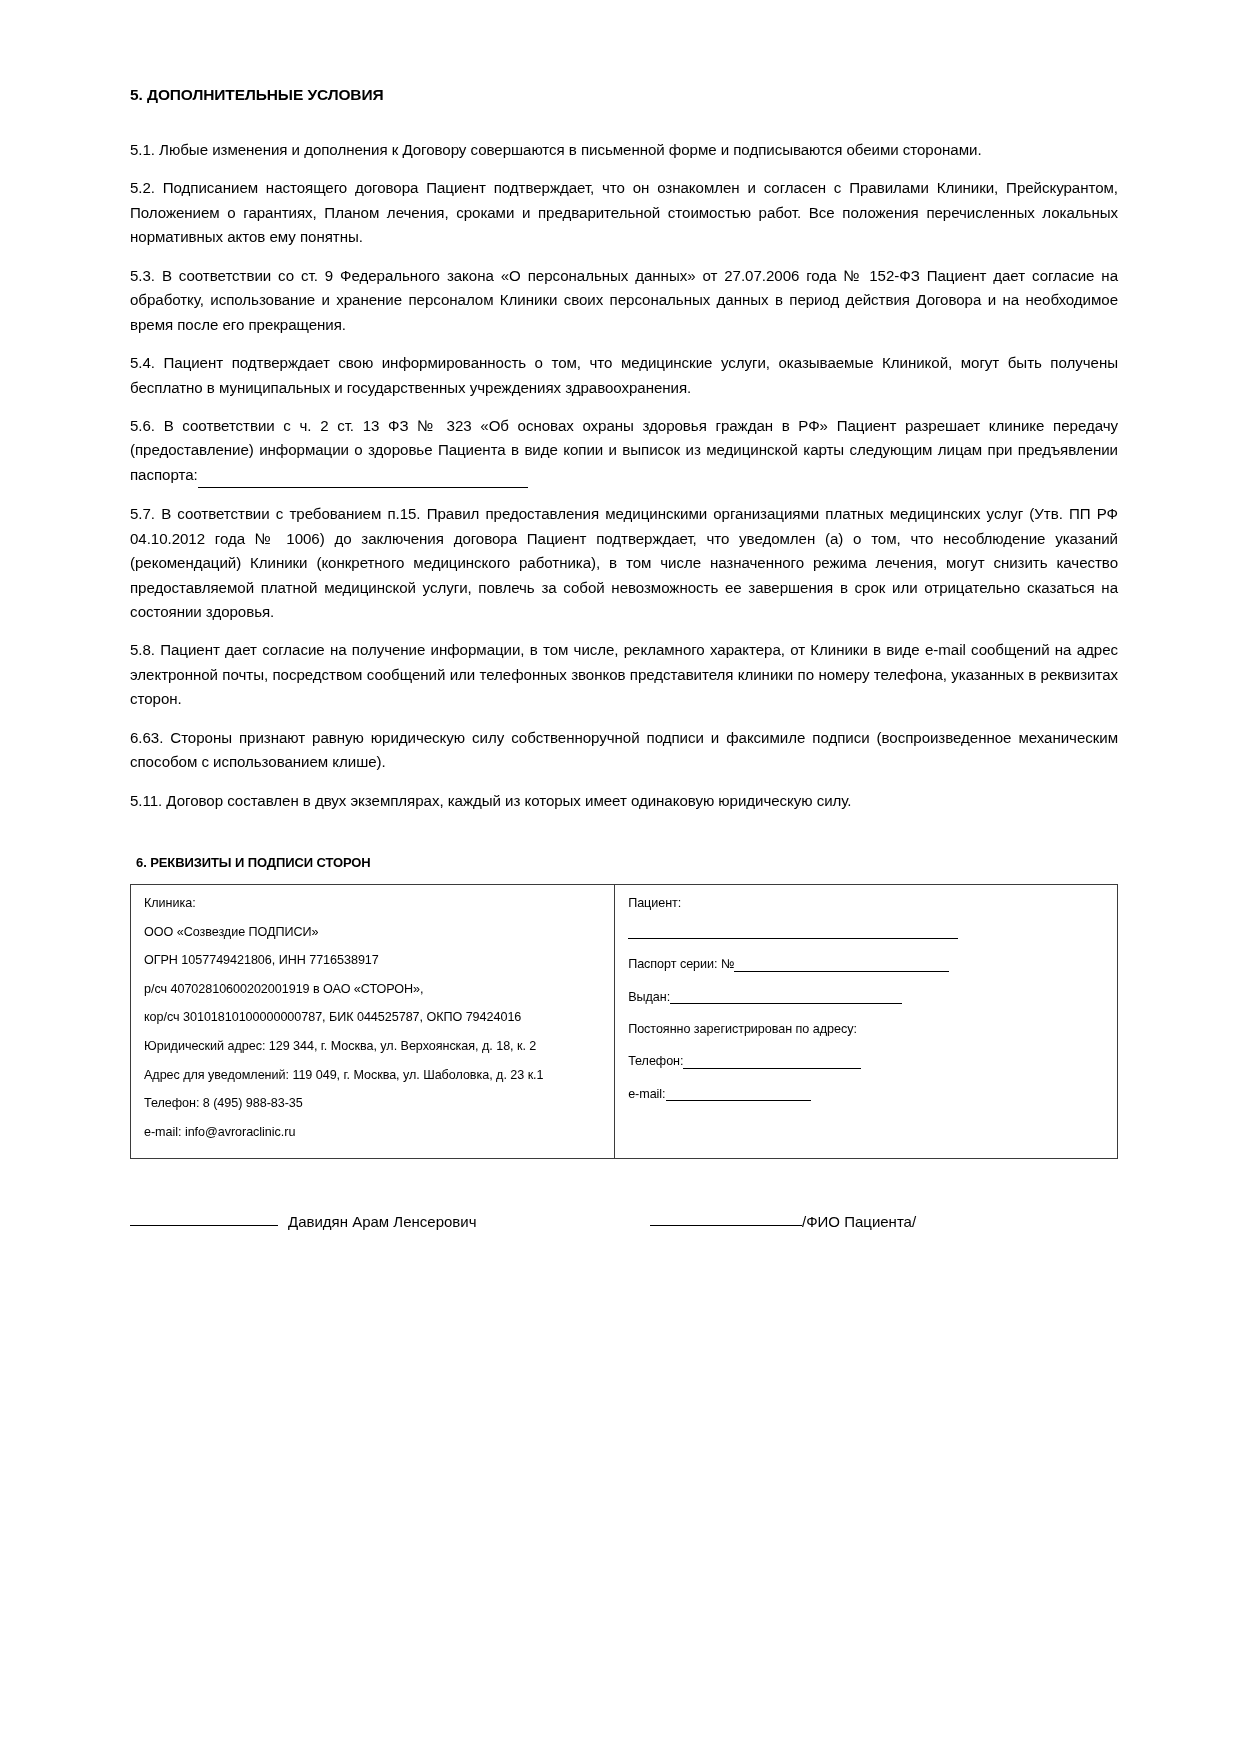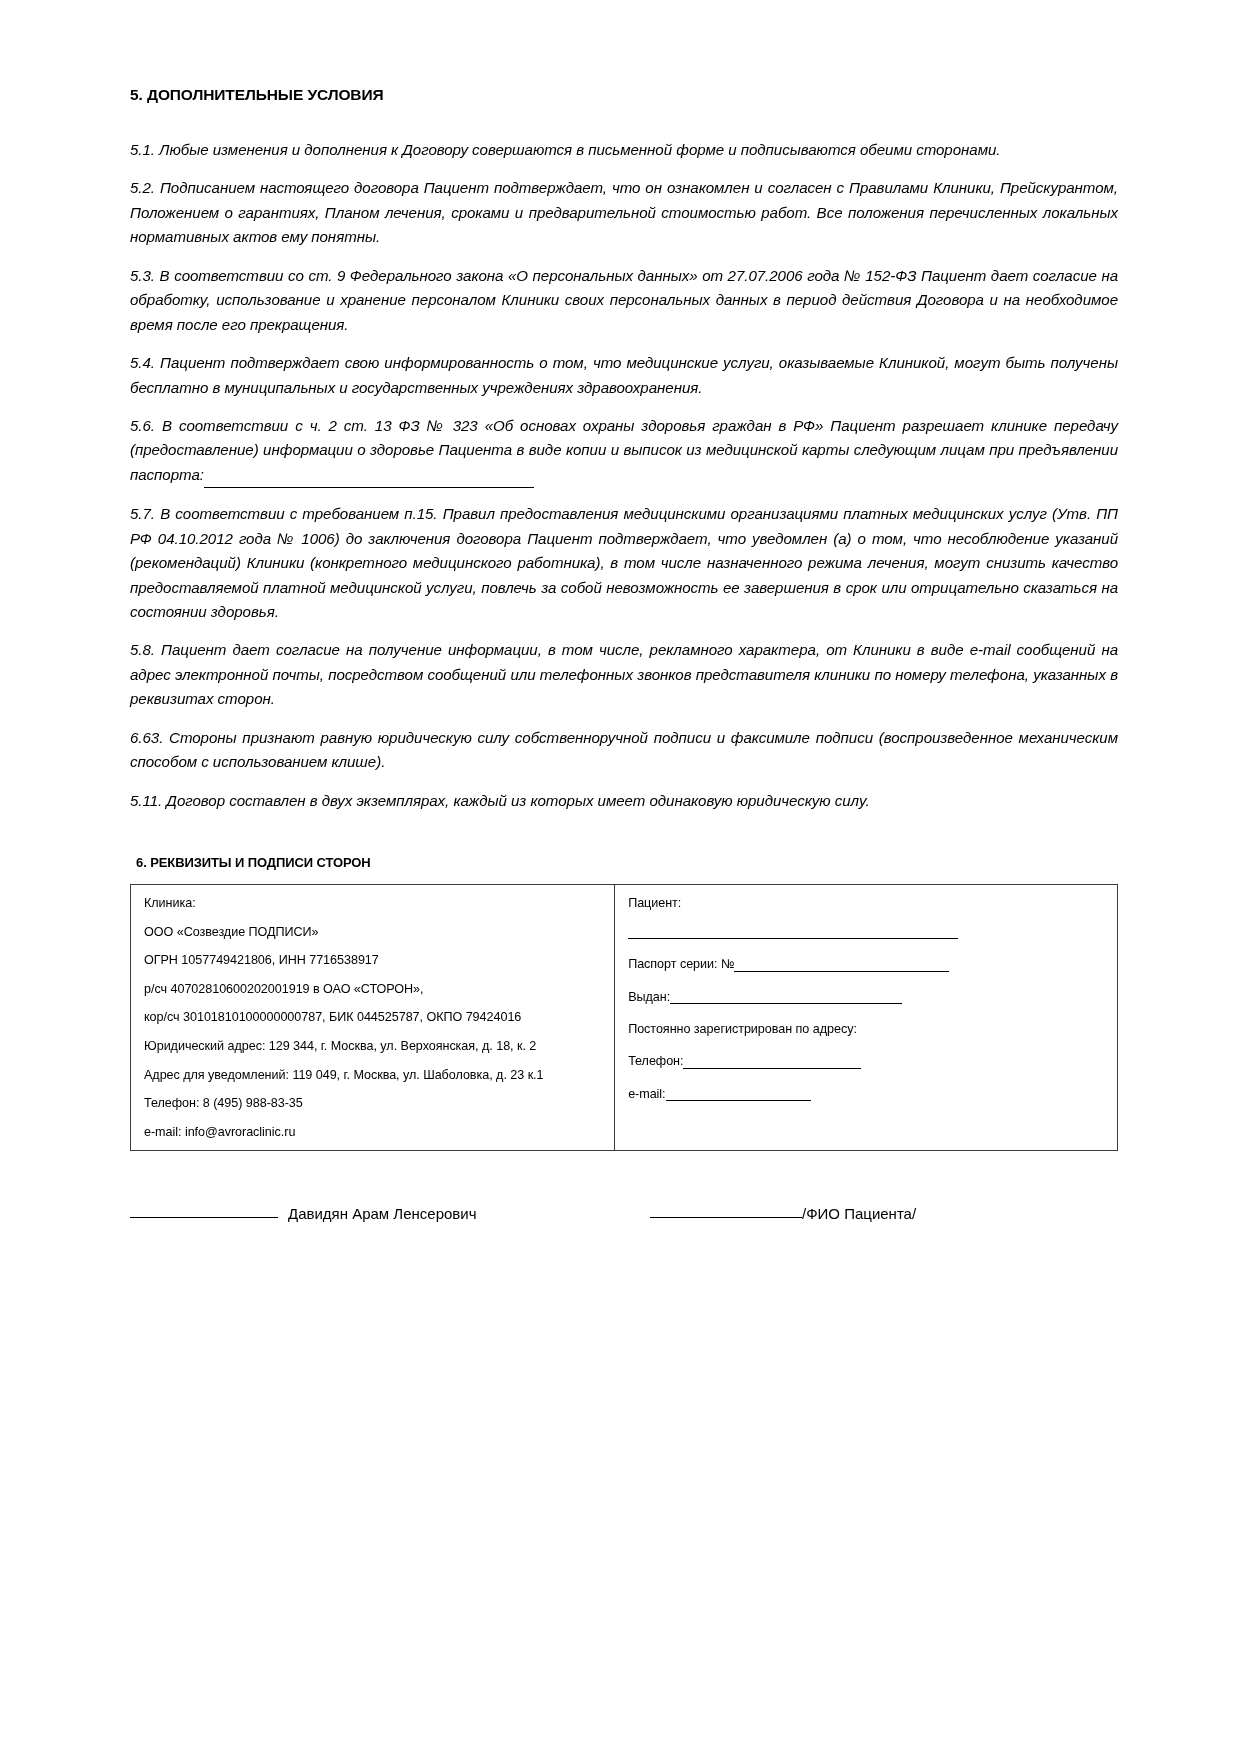--- a/index.html
+++ b/index.html
@@ -34,36 +34,35 @@
     font-weight: bold;
     letter-spacing: -0.1px;
     margin: 42px 0 14px 6px;
   }
   p.clause {
     font-size: 15.1px;
     line-height: 1.62;
     text-align: justify;
     margin: 0 0 14px 0;
     letter-spacing: -0.05px;
-    font-style: italic;
   }
   .fill-line {
     display: inline-block;
     border-bottom: 1.4px solid #000;
     vertical-align: baseline;
   }
   .req-table {
     width: 100%;
     border-collapse: collapse;
     table-layout: fixed;
   }
   .req-table td {
     border: 1.2px solid #3b3b3b;
     vertical-align: top;
-    padding: 12px 12px 12px 13px;
+    padding: 12px 12px 20px 13px;
   }
   .req-table td.left-col { width: 49%; }
   .req-table td.right-col { width: 51%; }
   .req-line {
     font-size: 12.6px;
     line-height: 1.0;
     margin: 0 0 16px 0;
     white-space: nowrap;
     letter-spacing: -0.05px;
   }

